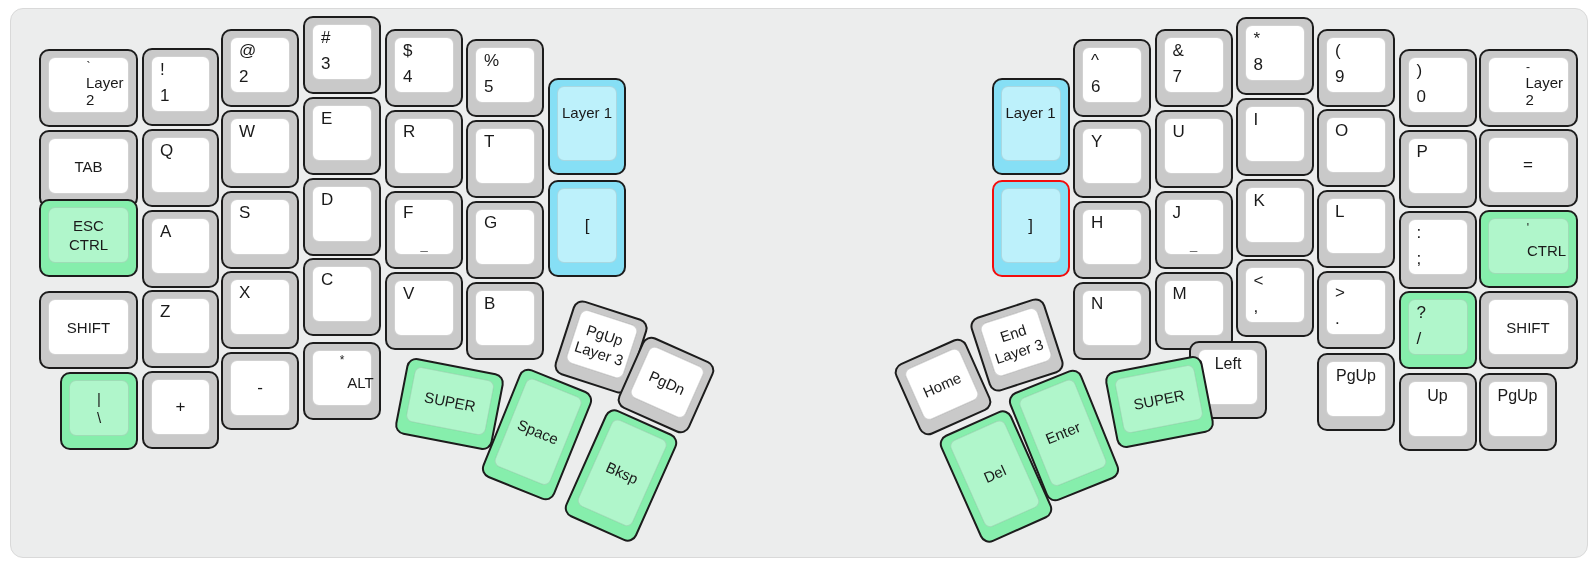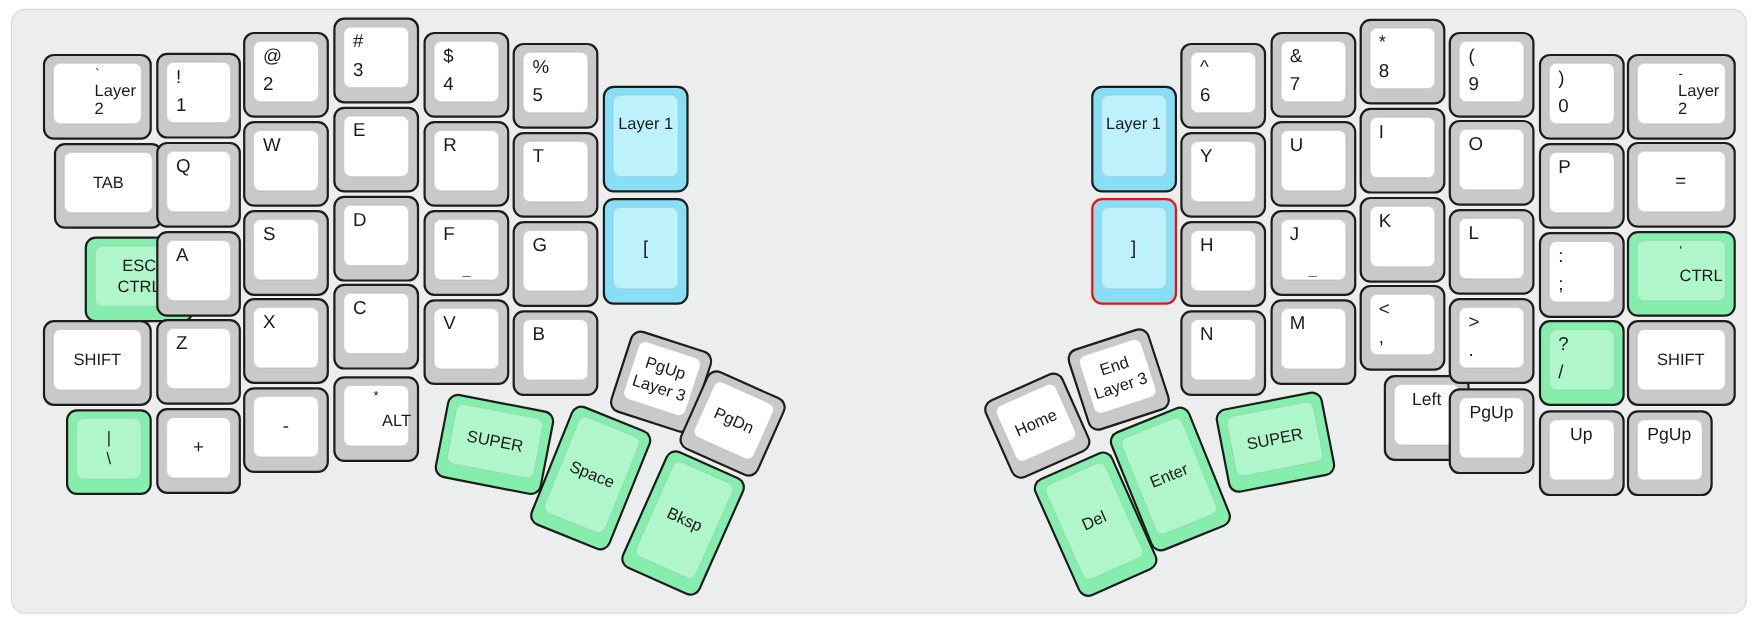--- a/index.html
+++ b/index.html
@@ -48,26 +48,26 @@
 <body style="background: rgb(255, 255, 255);">
 
 <div id="stage" style="--panel-bg: #eceded; --key-base: #c9c9c9; --key-face: #ffffff; --green-base: #86eeac; --green-face: #b0f6cb; --cyan-base: #86dff5; --cyan-face: #bdf1fb; --sel: #f20d0d; --legend: #1a1a1a;">
   <div class="panel"></div>
 <div class="key c-gray" style="left: 39px; top: 49px; width: 99px; height: 78px;">
       <div class="cap m-layer">
         <span class="l0">`</span>
         <span class="l1">Layer 2</span>
       </div>
     </div>
-    <div class="key c-gray" style="left: 49px; top: 130px; width: 99px; height: 78px;">
+    <div class="key c-gray" style="left: 39px; top: 130px; width: 99px; height: 78px;">
       <div class="cap m-word">
         <span class="l0">TAB</span>
       </div>
     </div>
-    <div class="key c-green" style="left: 39px; top: 215px; width: 99px; height: 78px; margin-left: 38px;">
+    <div class="key c-green" style="left: 39px; top: 199px; width: 99px; height: 78px;">
       <div class="cap m-stack">
         <span class="l0">ESC</span>
         <span class="l1">CTRL</span>
       </div>
     </div>
     <div class="key c-gray" style="left: 39px; top: 291px; width: 99px; height: 78px;">
       <div class="cap m-word">
         <span class="l0">SHIFT</span>
       </div>
     </div>
@@ -303,21 +303,21 @@
       <div class="cap m-letter">
         <span class="l0">K</span>
       </div>
     </div>
     <div class="key c-gray" style="left: 1235.5px; top: 259px; width: 78px; height: 78px;">
       <div class="cap m-pair">
         <span class="l0">&lt;</span>
         <span class="l1">,</span>
       </div>
     </div>
-    <div class="key c-gray" style="left: 1258px; top: 341px; width: 78px; height: 78px;">
+    <div class="key c-gray" style="left: 1189px; top: 341px; width: 78px; height: 78px;">
       <div class="cap m-arrow">
         <span class="l0">Left</span>
       </div>
     </div>
     <div class="key c-gray" style="left: 1317px; top: 28.5px; width: 78px; height: 78px;">
       <div class="cap m-pair">
         <span class="l0">(</span>
         <span class="l1">9</span>
       </div>
     </div>

